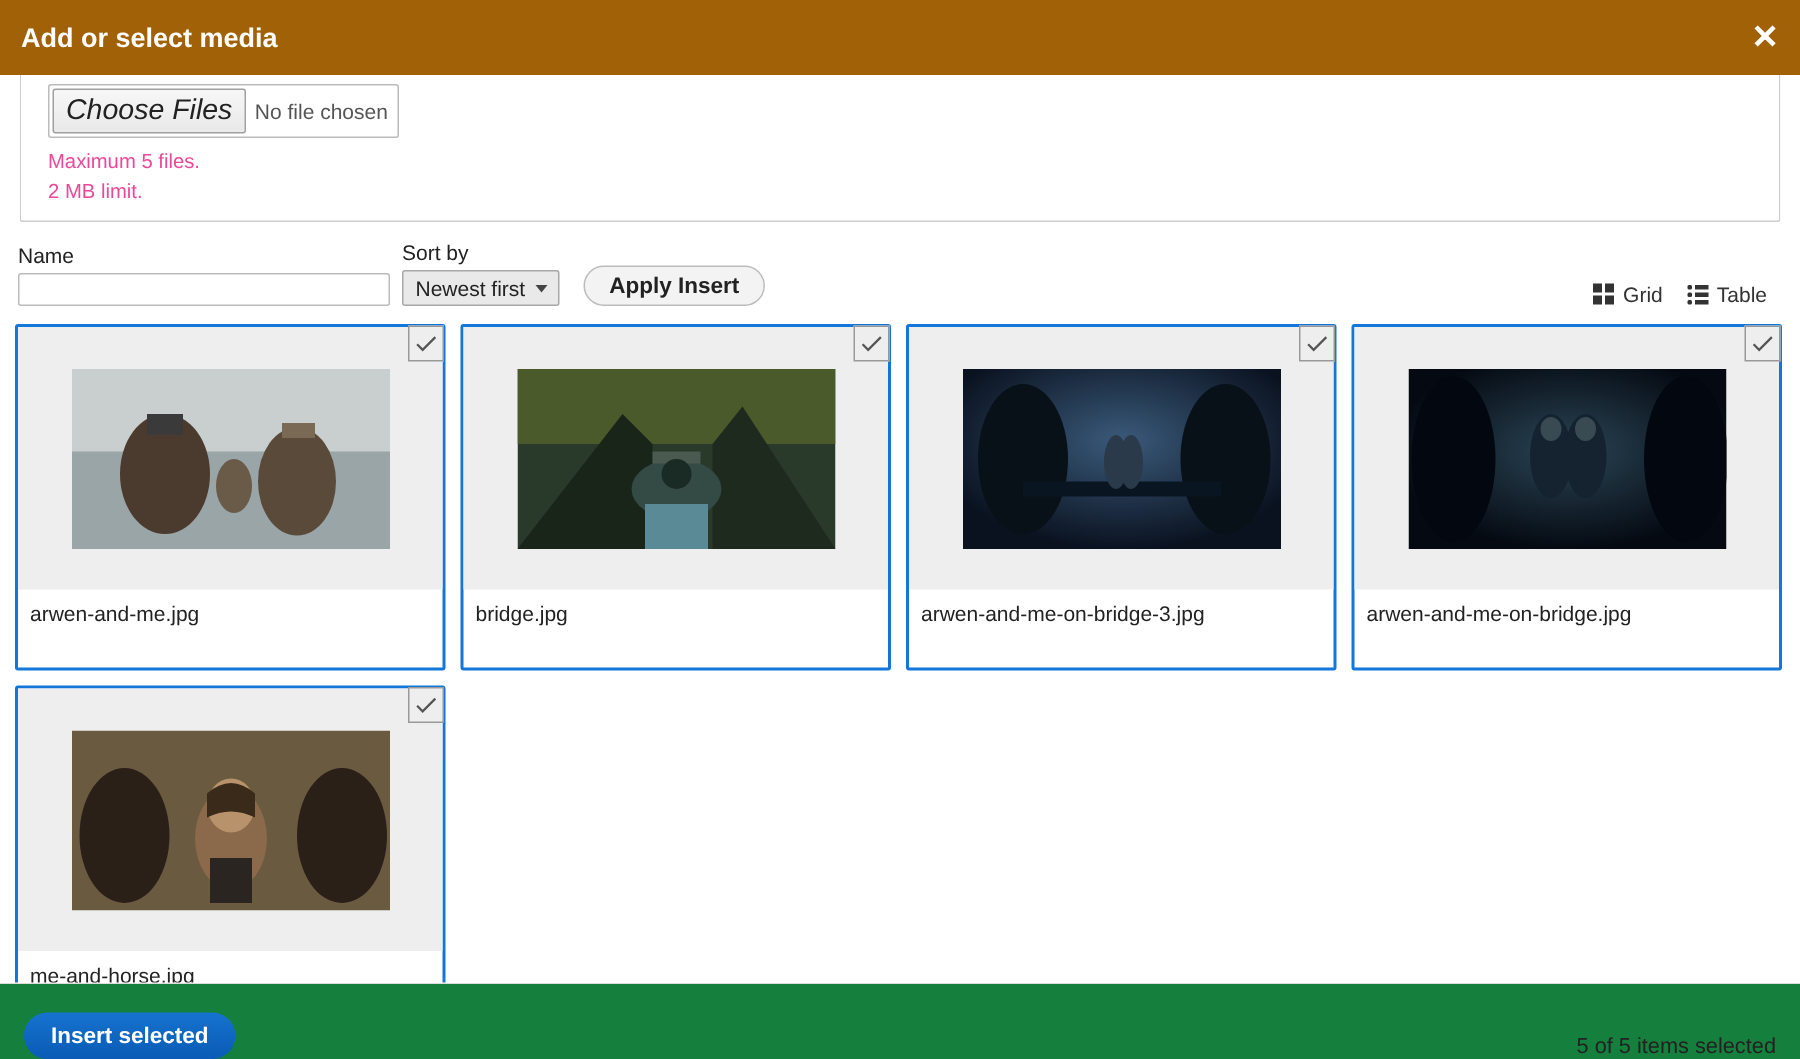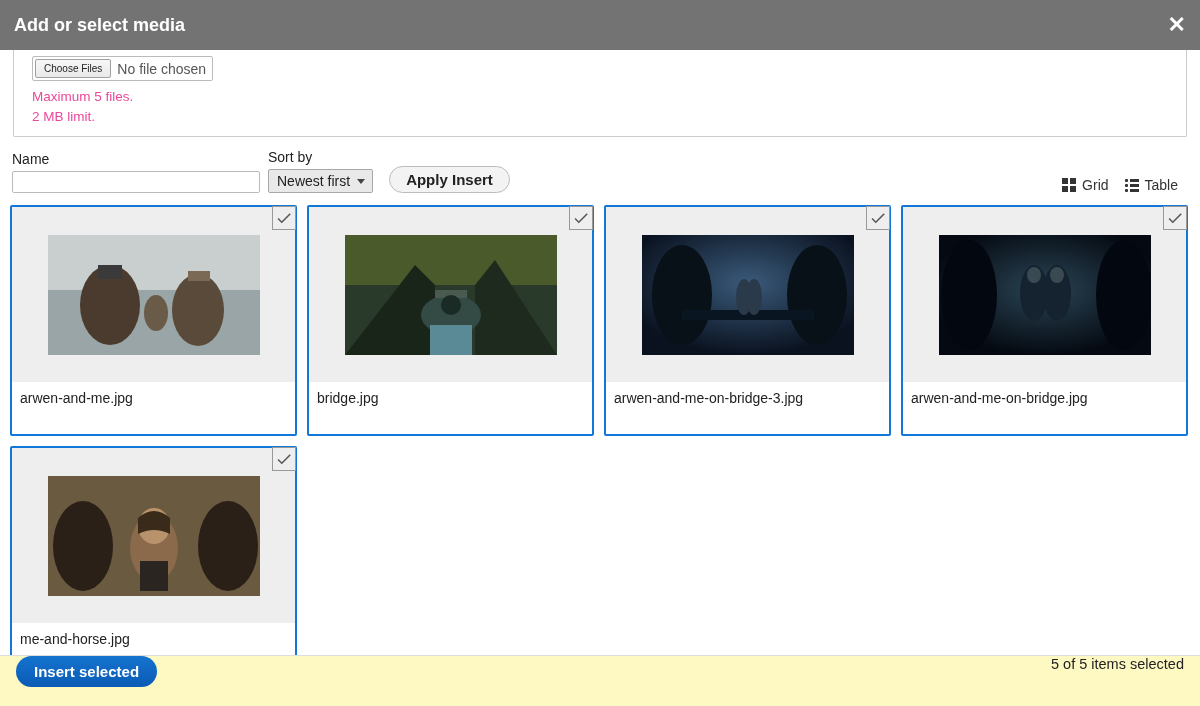--- a/index.html
+++ b/index.html
@@ -4,21 +4,21 @@
 <style>
   * { box-sizing: border-box; }
   body {
     margin: 0;
     font-family: Arial, Helvetica, sans-serif;
     font-size: 14px;
     color: #222;
     background: #fff;
   }
   .modal-header {
-    background: #737373;
+    background: #a16207;
     color: #fff;
     padding: 12px 14px;
     font-weight: bold;
     font-size: 18px;
     display: flex;
     justify-content: space-between;
     align-items: center;
   }
   .modal-header .close {
     font-size: 22px;
@@ -42,24 +42,25 @@
     background: #fff;
     padding: 2px 6px 2px 2px;
     font-size: 14px;
     color: #555;
   }
   .choose-btn {
     background: linear-gradient(#f7f7f7, #e9e9e9);
     border: 1px solid #a0a0a0;
     border-radius: 2px;
     padding: 3px 8px;
-    font-size: 10px;
+    font-size: 19px;
     margin-right: 6px;
     color: #222;
     cursor: pointer;
+    font-style: italic;
   }
   .upload-hints { margin-top: 6px; line-height: 1.45em; font-size: 13.5px; color:#ec4899;}
   .filters-row {
     display: flex;
     align-items: flex-end;
     padding: 12px 12px 0 12px;
     gap: 8px;
   }
   .field { display: flex; flex-direction: column; }
   .field-label { font-weight: normal; font-size: 14px; margin-bottom: 4px; color:#222;}
@@ -158,24 +159,24 @@
   }
   .thumb-img {
     width: 212px;
     height: 120px;
     display: block;
   }
   .footer-bar {
     position: fixed;
     left: 0; right: 0; bottom: 0;
     height: 51px;
-    background: #fef9c3;
+    background: #15803d;
     border-top: 1px solid #ddd;
     display: flex;
-    align-items: flex-start;
+    align-items: flex-end;
     justify-content: space-between;
     padding: 0 16px;
   }
   .insert-btn {
     background: #0a5bb5;
     background: linear-gradient(#1573cf, #0a5bb5);
     color: #fff;
     border: none;
     border-radius: 18px;
     padding: 7px 18px;

